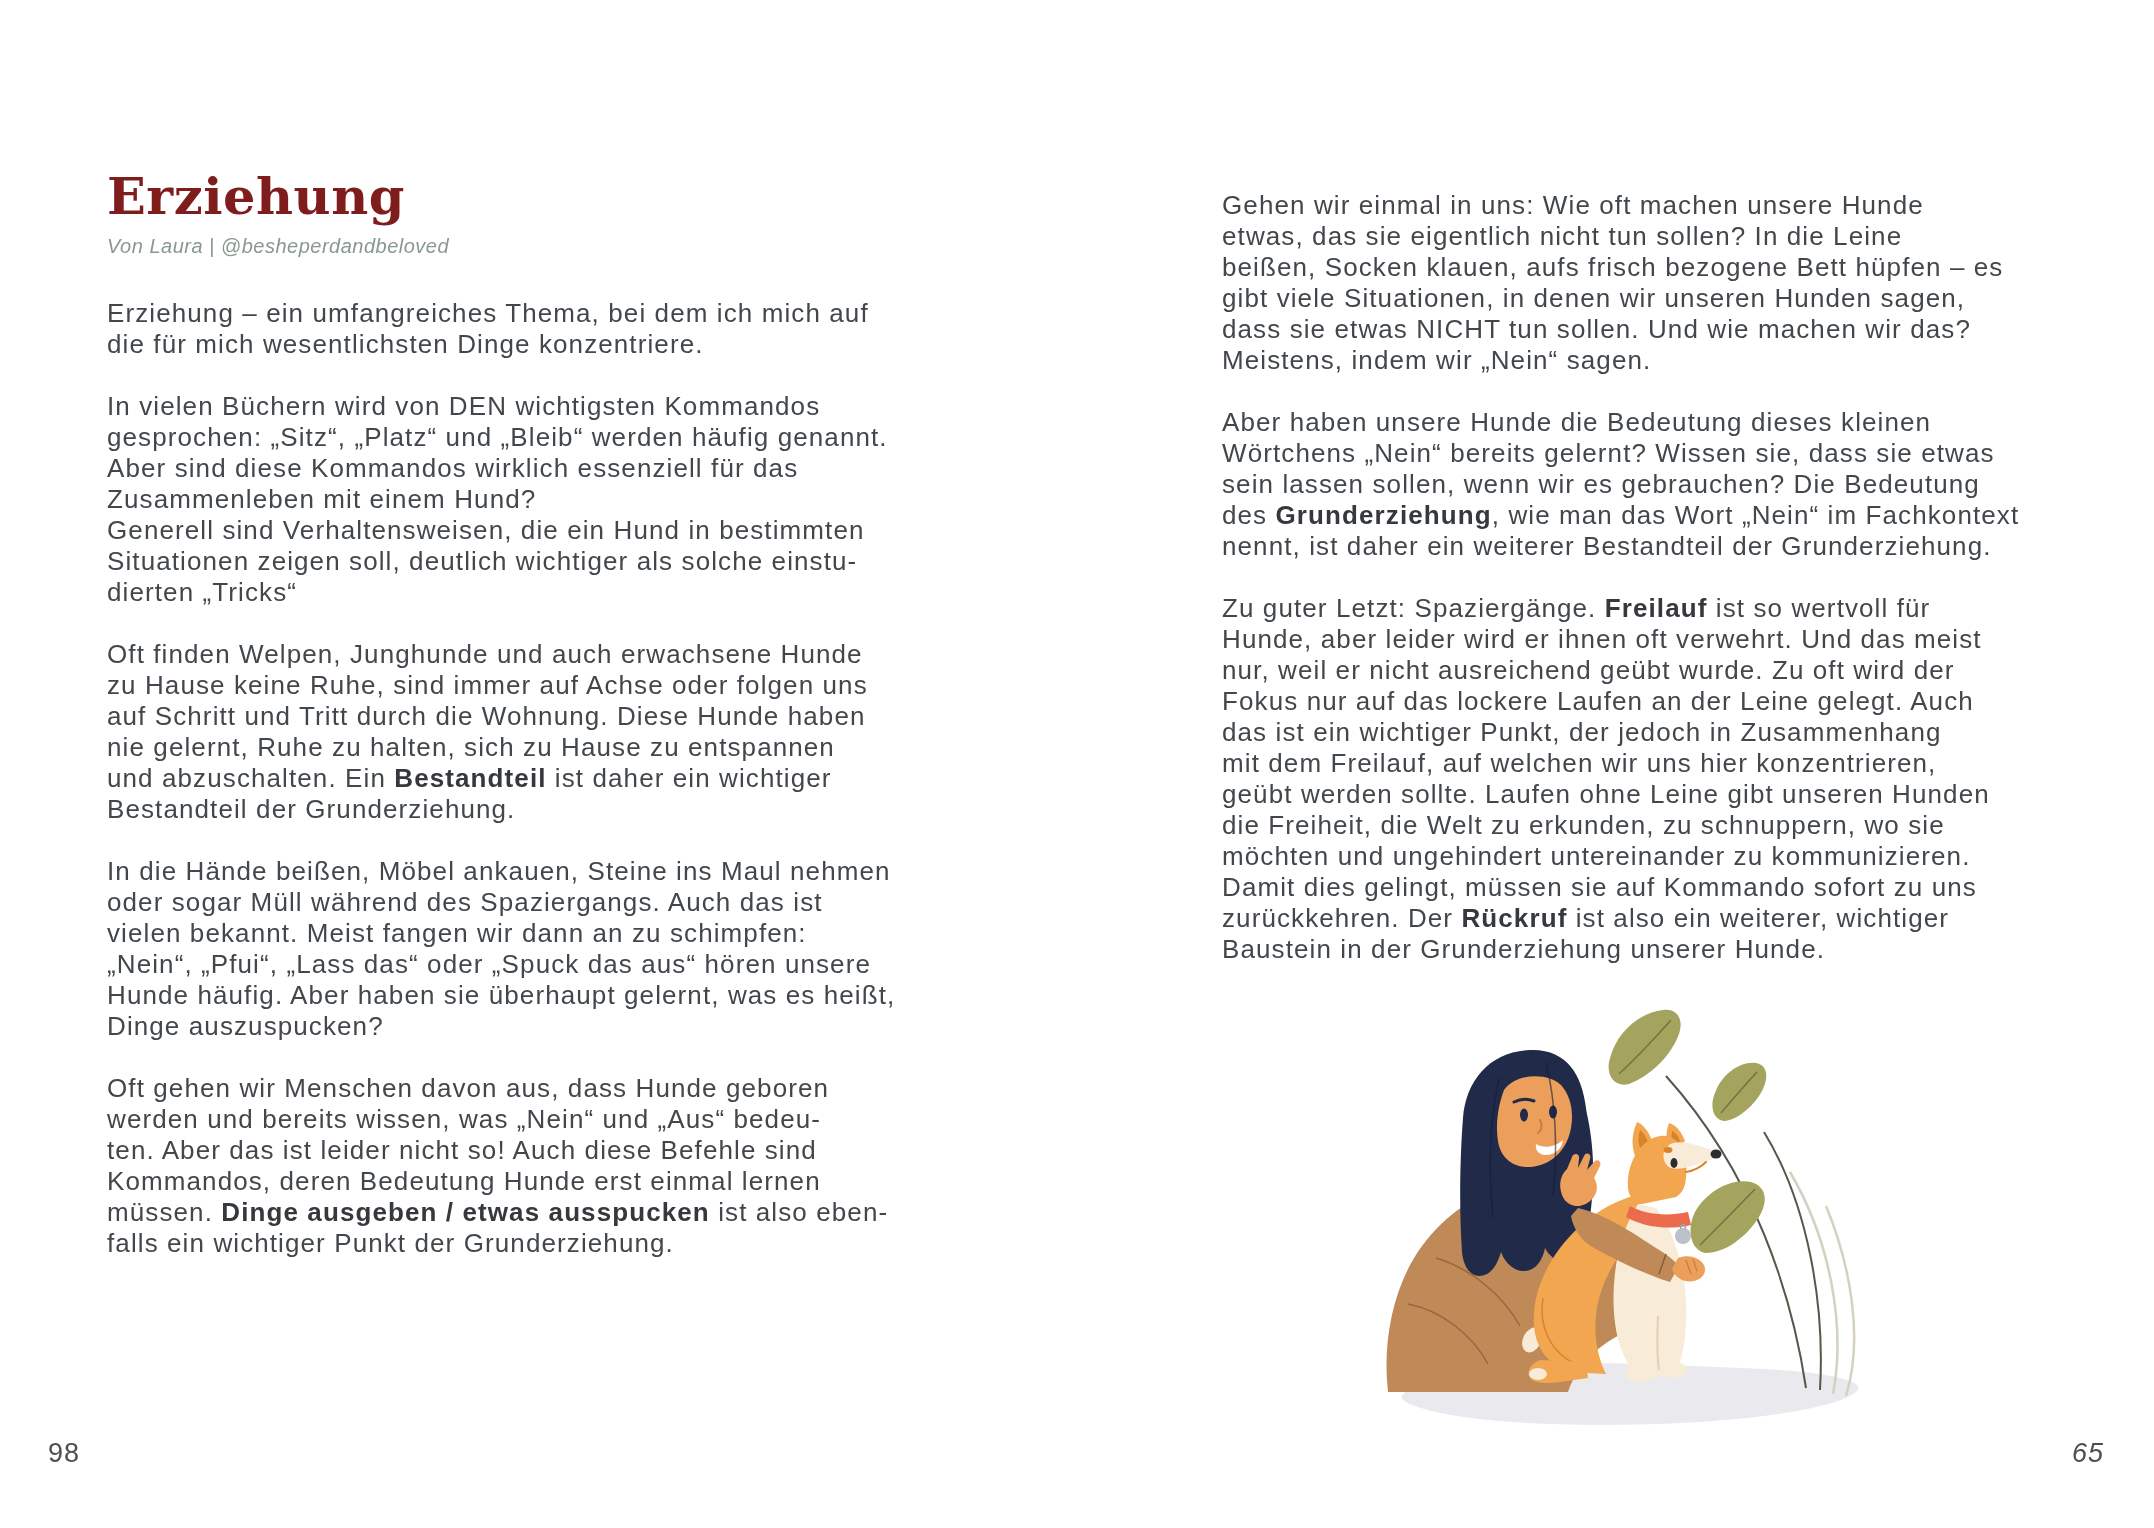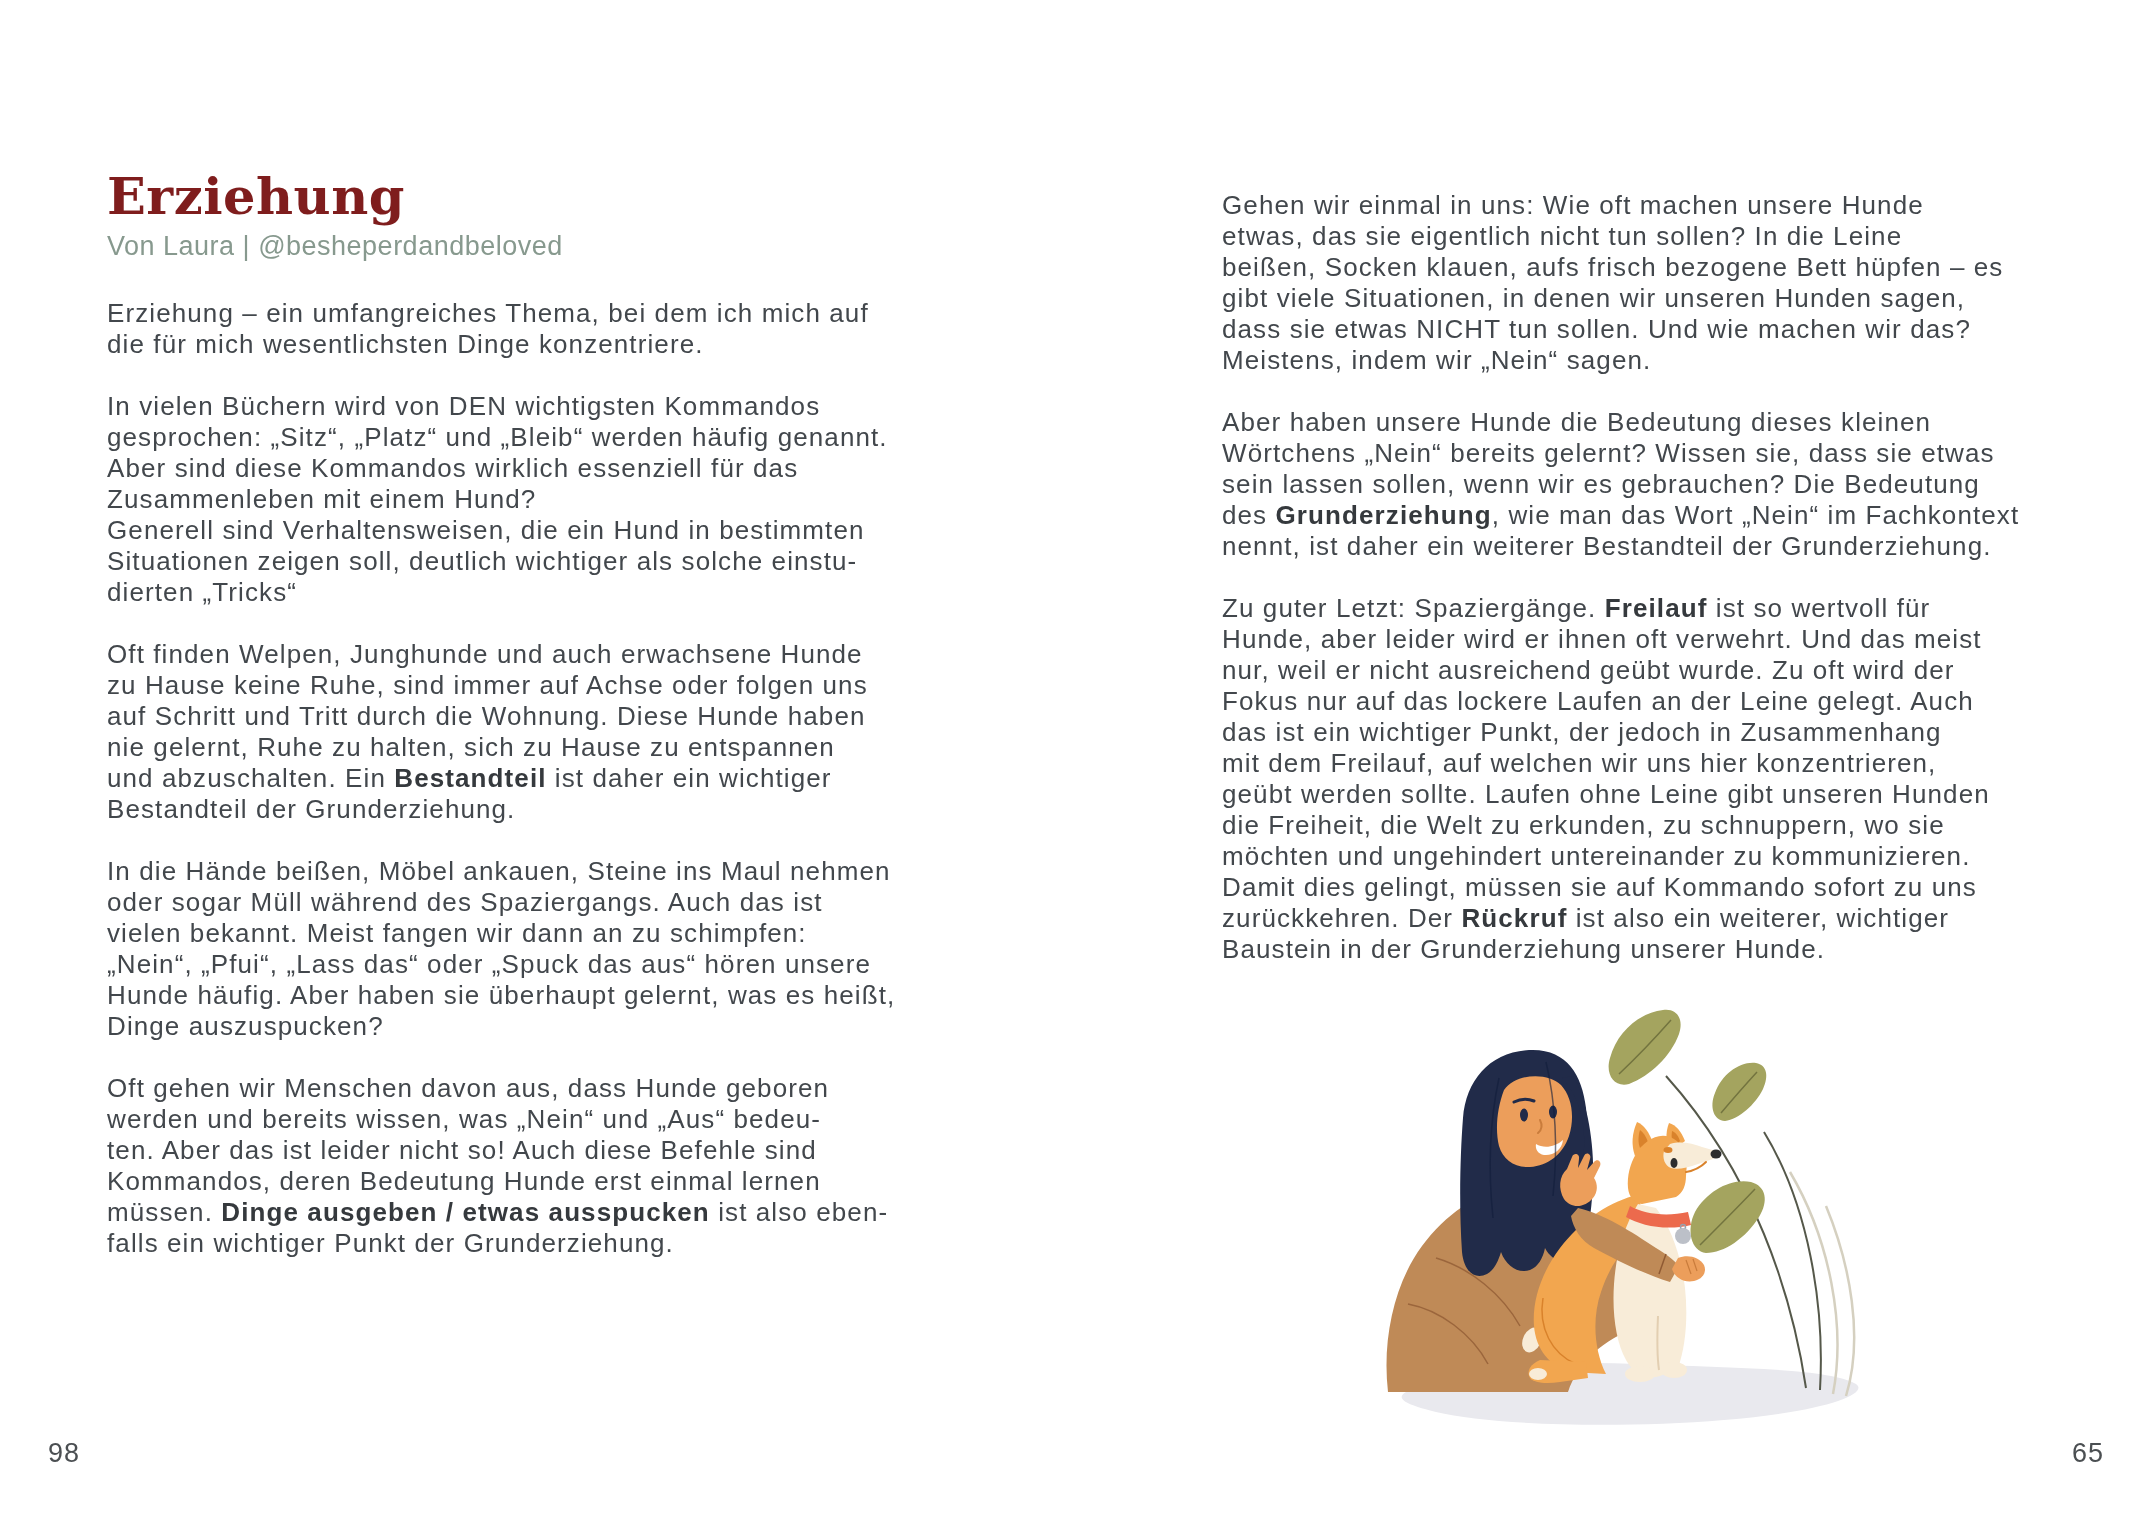--- a/index.html
+++ b/index.html
@@ -26,35 +26,36 @@
   h1.article-title {
     font-family:"DejaVu Serif", serif;
     font-size:51px;
     line-height:52px;
     font-weight:600;
     color:#7f1d1d;
     letter-spacing:0.5px;
   }
   .byline {
     margin-top:8px;
-    font-size:27px;
+    font-style:italic;
+    font-size:20px;
     line-height:32px;
     letter-spacing:0.5px;
     color:#87998e;
   }
   .paras { margin-top:36px; }
   .page-number {
     position:absolute;
     top:1438px;
     font-size:27px;
     letter-spacing:1px;
     color:#4b4f52;
   }
   #pn-left  { left:48px; }
-  #pn-right { right:50px; }
+  #pn-right { right:50px;font-style:italic; }
   .illustration {
     position:absolute;
     left:1378px;
     top:996px;
     width:560px;
     height:450px;
   }
 </style>
 </head>
 <body>

